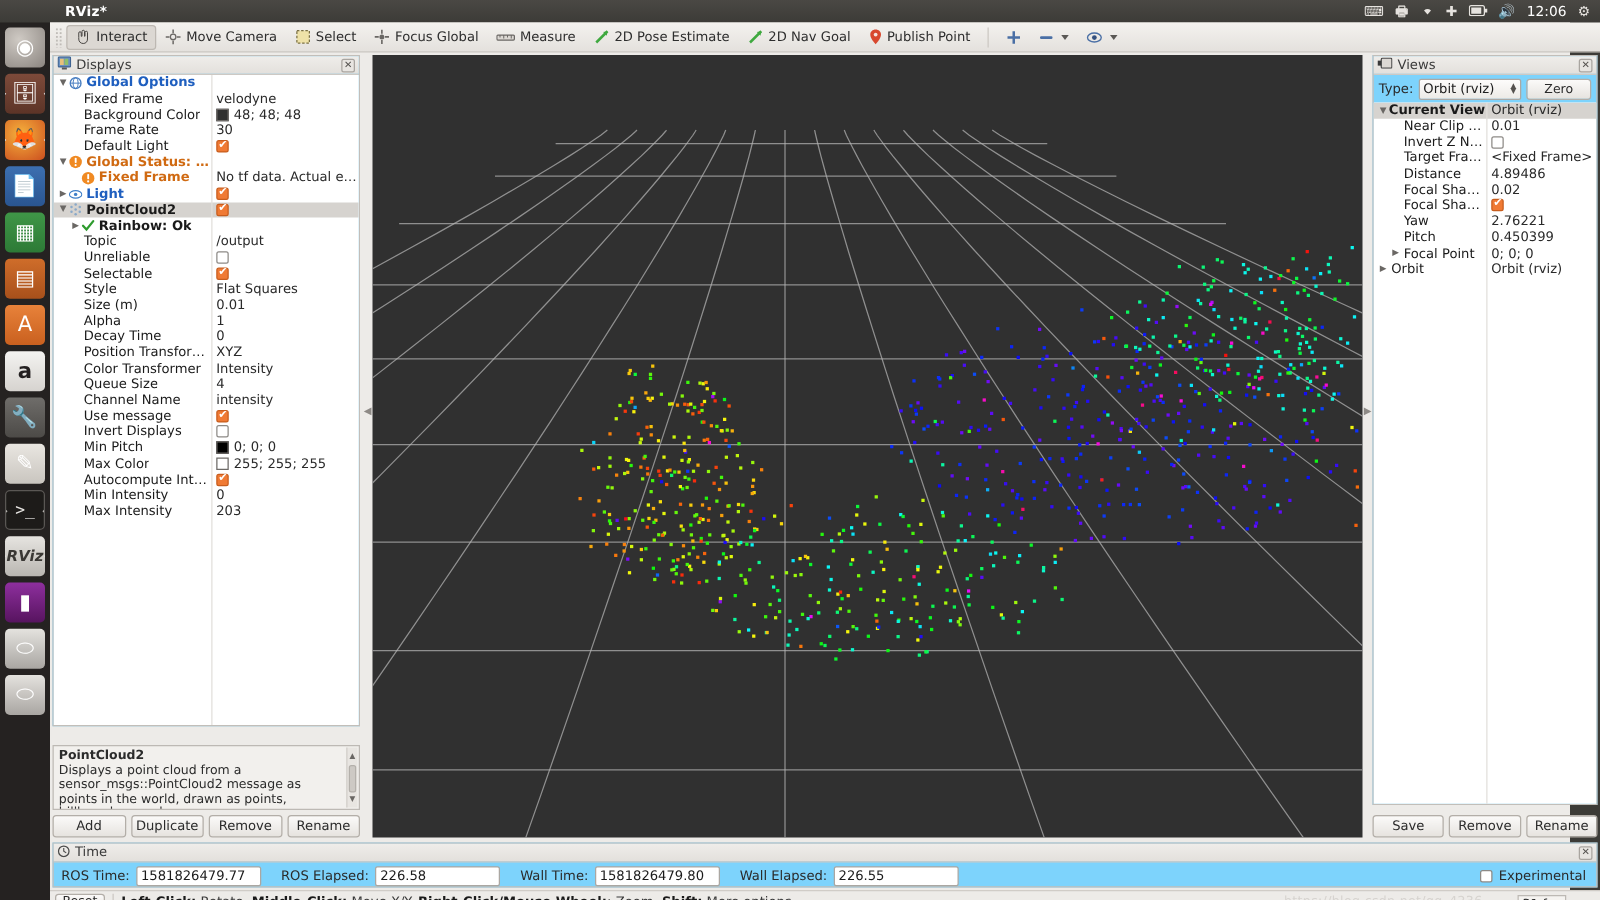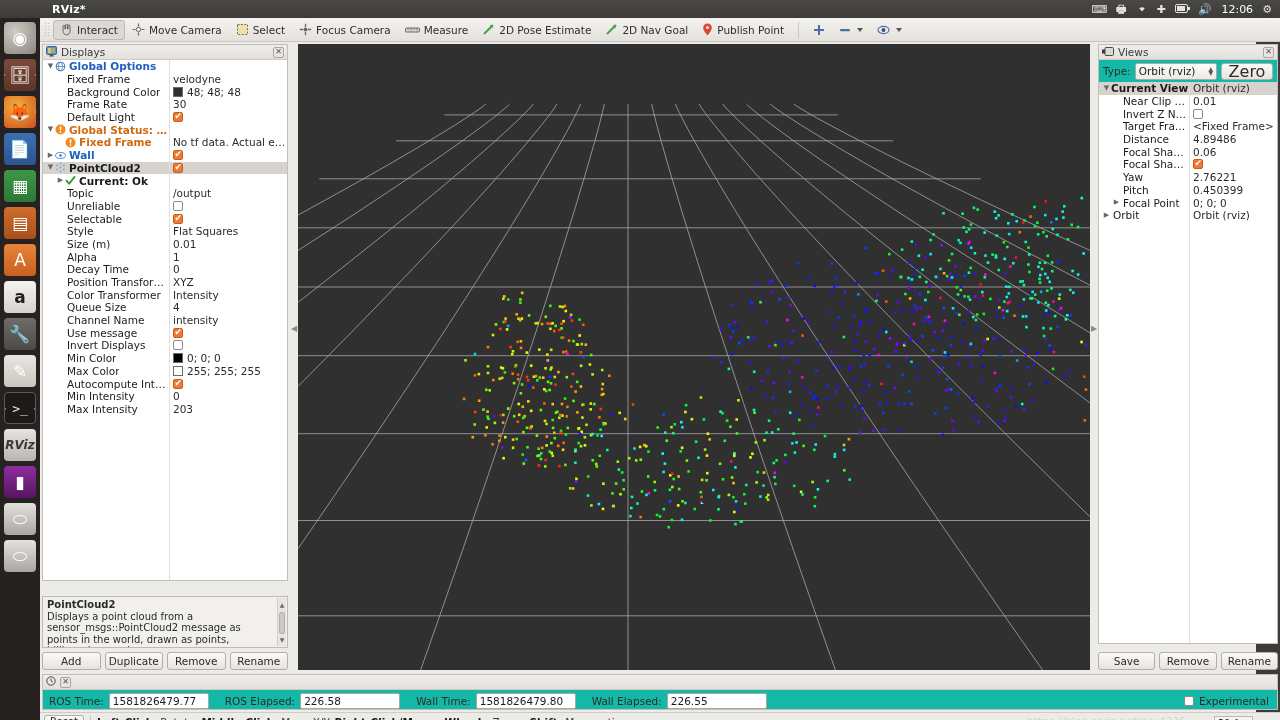--- a/index.html
+++ b/index.html
@@ -83,21 +83,21 @@
     height: 20px; padding: 0 6px; border-radius: 3px;
     font-size: 10.5px; color: #2e2e2e; white-space: nowrap; cursor: default;
     border: 1px solid transparent;
   }
   .tbtn.active { background: #dcd8d3; border-color: #bdb8b2; }
   .tbtn svg { display:block; }
   #toolbar .sep { width:1px; height:16px; background:#cbc7c2; margin:0 7px; }
   .caret { width:0;height:0;border-left:3px solid transparent;border-right:3px solid transparent;border-top:4px solid #5a5855;margin-left:2px;}
 
   
-  .panel { position: absolute; background: #14b8a6; border: 1px solid #c2beb9; }
+  .panel { position: absolute; background: #7dd3fc; border: 1px solid #c2beb9; }
   .panel-title {
     height: 15px; background: linear-gradient(to bottom,#efedea,#e3e0dc);
     border-bottom: 1px solid #cdc9c4;
     display: flex; align-items: center; gap: 4px; padding: 0 3px;
     font-size: 10.5px; color: #3b3b3b;
   }
   .panel-title .ttl { flex: 1; }
   .pclose {
     width: 11px; height: 11px; border: 1px solid #a9a5a0; border-radius: 2px;
     background: #e8e5e1; display:flex; align-items:center; justify-content:center;
@@ -161,21 +161,21 @@
   #views-panel { left: 1058px; top: 26px; width: 180px; height: 600px; }
   #views-top { position:absolute; left:0; top:15px; right:0; height:22px; display:flex; align-items:center; gap:4px; padding: 0 4px; }
   #views-top .lbl { font-size:10.5px; }
   .combo {
     flex:1; height:17px; border:1px solid #aca8a3; border-radius:2px;
     background: linear-gradient(to bottom,#fdfcfb,#eceae6);
     display:flex; align-items:center; padding:0 3px; font-size:10.5px; color:#202020;
   }
   .combo .spin { margin-left:auto; display:flex; flex-direction:column; line-height:4px; font-size:6px; color:#55524f; }
   .zbtn { width:52px; height:17px; border:1px solid #b3aea8; border-radius:3px;
-    background: linear-gradient(to bottom,#fbfaf9,#e6e3df); font-size:16px;
+    background: linear-gradient(to bottom,#fbfaf9,#e6e3df); font-size:10px;
     display:flex; align-items:center; justify-content:center; }
   #views-tree { position:absolute; left:0; top:37px; right:0; bottom:0; background:#ffffff; overflow:hidden; }
   #views-tree .tleft { width: 90px; }
   #views-divider { position:absolute; left:90px; top:37px; bottom:0; width:1px; background:#e2dfdb; }
   #views-buttons { position:absolute; left:1058px; top:634px; width:180px; height:18px; display:flex; gap:4px; }
 
   
   #time-panel { left: 2px; top: 656px; width: 1236px; height: 36px; }
   #time-row { position:absolute; left:0; top:15px; right:0; height:21px; display:flex; align-items:center; gap:5px; padding-left:6px; }
   #time-row .lbl { font-size:10.5px; color:#2b2b2b; }
@@ -309,21 +309,21 @@
             </span>
             <span>Select</span>
           </div>
           <div class="tbtn">
             <span>
               <svg width="13" height="13" viewBox="0 0 13 13">
                 <circle cx="6.5" cy="6.5" r="2" fill="#6a6764"></circle>
                 <path d="M6.5 0.8v3.2M6.5 9v3.2M0.8 6.5h3.2M9 6.5h3.2" stroke="#6a6764" stroke-width="1.3"></path>
               </svg>
             </span>
-            <span>Focus Camera</span>
+            <span>Focus Global</span>
           </div>
           <div class="tbtn">
             <span>
               <svg width="15" height="10" viewBox="0 0 15 10">
                 <rect x="0.5" y="3" width="14" height="4" rx="0.8" fill="#dcd8d3" stroke="#6a6764"></rect>
                 <path d="M3 3v2M6 3v2.8M9 3v2M12 3v2.8" stroke="#6a6764" stroke-width="0.8"></path>
               </svg>
             </span>
             <span>Measure</span>
           </div>
@@ -481,21 +481,21 @@
           </div>
           <div class="trow">
             <div class="tleft">
               <span class="arrow right" style="margin-left: 3px;"></span>
               <span class="ico">
                 <svg width="12" height="9" viewBox="0 0 12 9">
                   <ellipse cx="6" cy="4.5" rx="5.4" ry="3.3" fill="none" stroke="#3f7fc8" stroke-width="1"></ellipse>
                   <circle cx="6" cy="4.5" r="1.5" fill="#3f7fc8"></circle>
                 </svg>
               </span>
-              <span class="tlabel nm-blue">Wall</span>
+              <span class="tlabel nm-blue">Light</span>
             </div>
             <div class="tright">
               <span class="cb on"></span>
             </div>
           </div>
           <div class="trow sel">
             <div class="tleft">
               <span class="arrow down" style="margin-left: 3px;"></span>
               <span class="ico">
                 <svg width="11" height="11" viewBox="0 0 11 11">
@@ -517,21 +517,21 @@
             </div>
           </div>
           <div class="trow">
             <div class="tleft">
               <span class="arrow right" style="margin-left: 13px;"></span>
               <span class="ico">
                 <svg width="11" height="11" viewBox="0 0 11 11">
                   <path d="M1.4 5.6 L4.2 8.6 L9.6 1.9" stroke="#2e9b2e" stroke-width="1.8" fill="none" stroke-linecap="round"></path>
                 </svg>
               </span>
-              <span class="tlabel nm-bold">Current: Ok</span>
+              <span class="tlabel nm-bold">Rainbow: Ok</span>
             </div>
             <div class="tright">
               <span class="tval"></span>
             </div>
           </div>
           <div class="trow">
             <div class="tleft">
               <span class="arrow " style="margin-left: 13px;"></span>
               <span style="width: 2px; flex: 0 0 2px;"></span>
               <span class="tlabel nm-plain">Topic</span>
@@ -657,21 +657,21 @@
               <span class="tlabel nm-plain">Invert Displays</span>
             </div>
             <div class="tright">
               <span class="cb"></span>
             </div>
           </div>
           <div class="trow">
             <div class="tleft">
               <span class="arrow " style="margin-left: 13px;"></span>
               <span style="width: 2px; flex: 0 0 2px;"></span>
-              <span class="tlabel nm-plain">Min Color</span>
+              <span class="tlabel nm-plain">Min Pitch</span>
             </div>
             <div class="tright">
               <span class="swatch" style="background: rgb(0, 0, 0);"></span>
               <span class="tval">0; 0; 0</span>
             </div>
           </div>
           <div class="trow">
             <div class="tleft">
               <span class="arrow " style="margin-left: 13px;"></span>
               <span style="width: 2px; flex: 0 0 2px;"></span>
@@ -1751,21 +1751,21 @@
               <span class="tval">4.89486</span>
             </div>
           </div>
           <div class="trow">
             <div class="tleft">
               <span class="arrow " style="margin-left: 13px;"></span>
               <span style="width: 2px; flex: 0 0 2px;"></span>
               <span class="tlabel nm-plain">Focal Shap…</span>
             </div>
             <div class="tright">
-              <span class="tval">0.06</span>
+              <span class="tval">0.02</span>
             </div>
           </div>
           <div class="trow">
             <div class="tleft">
               <span class="arrow " style="margin-left: 13px;"></span>
               <span style="width: 2px; flex: 0 0 2px;"></span>
               <span class="tlabel nm-plain">Focal Shap…</span>
             </div>
             <div class="tright">
               <span class="cb on"></span>
@@ -1827,20 +1827,21 @@
       </div>
 
     <div class="panel" id="time-panel">
       <div class="panel-title">
         <span>
           <svg width="10" height="10" viewBox="0 0 10 10">
               <circle cx="5" cy="5" r="4.2" fill="none" stroke="#4a4a4a"></circle>
               <path d="M5 2.4V5l2 1.3" stroke="#4a4a4a" fill="none" stroke-width="0.9"></path>
             </svg>
         </span>
+        <span class="ttl">Time</span>
         <span class="pclose">✕</span>
       </div>
       <div id="time-row">
           <span class="lbl">ROS Time:</span>
           <div class="tfield" style="width: 100px;">
             <span>1581826479.77</span>
           </div>
           <span style="width: 6px;"></span>
           <span class="lbl">ROS Elapsed:</span>
           <div class="tfield" style="width: 100px;">

